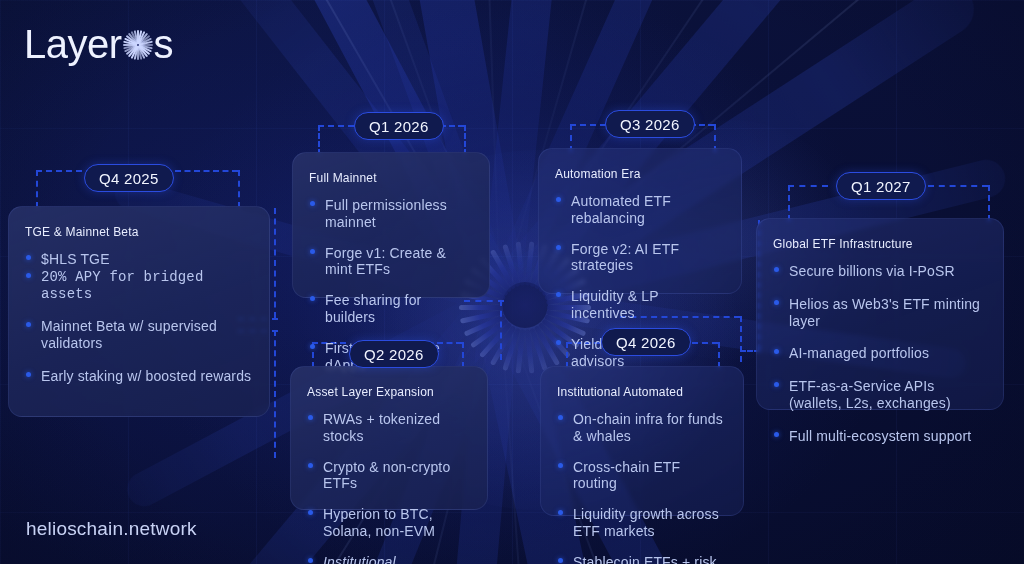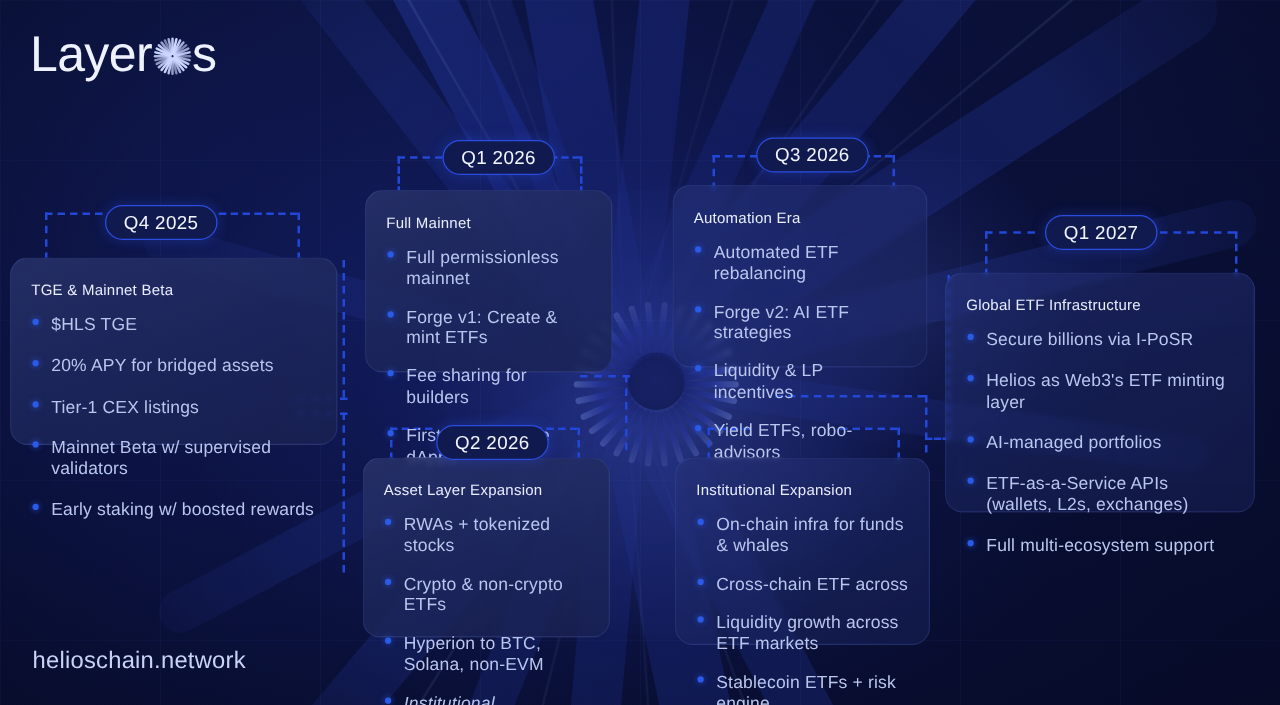--- a/index.html
+++ b/index.html
@@ -301,28 +301,28 @@
     <div class="dash-h" style="left:620px;top:316px;width:120px;"></div>
     <div class="dash-v" style="left:740px;top:316px;height:46px;"></div>
     <div class="dash-v" style="left:758px;top:220px;height:130px;"></div>
     <div class="dash-h" style="left:740px;top:350px;width:20px;"></div>
   </div>
 
   <div class="pill" style="left:84px;top:164px;">Q4 2025</div>
   <div class="pill" style="left:354px;top:112px;">Q1 2026</div>
   <div class="pill" style="left:349px;top:340px;">Q2 2026</div>
   <div class="pill" style="left:605px;top:110px;">Q3 2026</div>
+  <div class="pill" style="left:601px;top:328px;">Q4 2026</div>
   <div class="pill" style="left:836px;top:172px;">Q1 2027</div>
 
-  <div class="card" style="left:8px;top:206px;width:262px;height:150px;">
+  <div class="card" style="left:8px;top:206px;width:262px;height:211px;">
     <div class="card-title">TGE &amp; Mainnet Beta</div>
     <ul>
         <li><span class="dot"></span><span>$HLS TGE</span></li>
-        <li style="margin-top: 16px;"><span class="dot"></span><span>20% APY for bridged assets</span></li>
-        <li style="margin-top: 16px;"><span class="dot"></span><span>Tier-1 CEX listings</span></li>
+        <li style="margin-top: 1px; font-family: Liberation Mono, monospace;"><span class="dot"></span><span>20% APY for bridged assets</span></li>
         <li style="margin-top: 16px;"><span class="dot"></span><span>Mainnet Beta w/ supervised validators</span></li>
         <li style="margin-top: 16px;"><span class="dot"></span><span>Early staking w/ boosted rewards</span></li>
       </ul>
   </div>
 
   <div class="card" style="left:292px;top:152px;width:198px;height:146px;">
     <div class="card-title">Full Mainnet</div>
     <ul>
         <li><span class="dot"></span><span>Full permissionless mainnet</span></li>
         <li style="margin-top: 14px;"><span class="dot"></span><span>Forge v1: Create &amp; mint ETFs</span></li>
@@ -345,24 +345,24 @@
     <div class="card-title">Automation Era</div>
     <ul>
         <li><span class="dot"></span><span>Automated ETF rebalancing</span></li>
         <li style="margin-top: 14px;"><span class="dot"></span><span>Forge v2: AI ETF strategies</span></li>
         <li style="margin-top: 14px;"><span class="dot"></span><span>Liquidity &amp; LP incentives</span></li>
         <li style="margin-top: 14px;"><span class="dot"></span><span>Yield ETFs, robo-advisors</span></li>
       </ul>
   </div>
 
   <div class="card translucent" style="left:540px;top:366px;width:204px;height:150px;">
-    <div class="card-title">Institutional Expansion</div>
+    <div class="card-title">Institutional Automated</div>
     <ul>
         <li><span class="dot"></span><span>On-chain infra for funds &amp; whales</span></li>
-        <li style="margin-top: 14px;"><span class="dot"></span><span>Cross-chain ETF across</span></li>
+        <li style="margin-top: 14px;"><span class="dot"></span><span>Cross-chain ETF routing</span></li>
         <li style="margin-top: 14px;"><span class="dot"></span><span>Liquidity growth across ETF markets</span></li>
         <li style="margin-top: 14px;"><span class="dot"></span><span>Stablecoin ETFs + risk engine</span></li>
       </ul>
   </div>
 
   <div class="card translucent" style="left:756px;top:218px;width:248px;height:192px;">
     <div class="card-title">Global ETF Infrastructure</div>
     <ul>
         <li><span class="dot"></span><span>Secure billions via I-PoSR</span></li>
         <li style="margin-top: 16px;"><span class="dot"></span><span>Helios as Web3's ETF minting layer</span></li>

